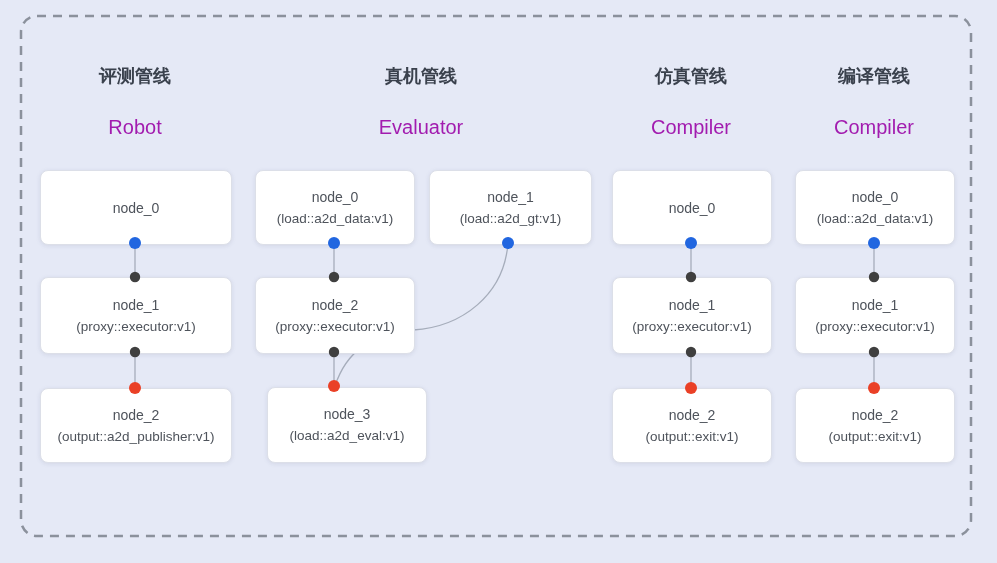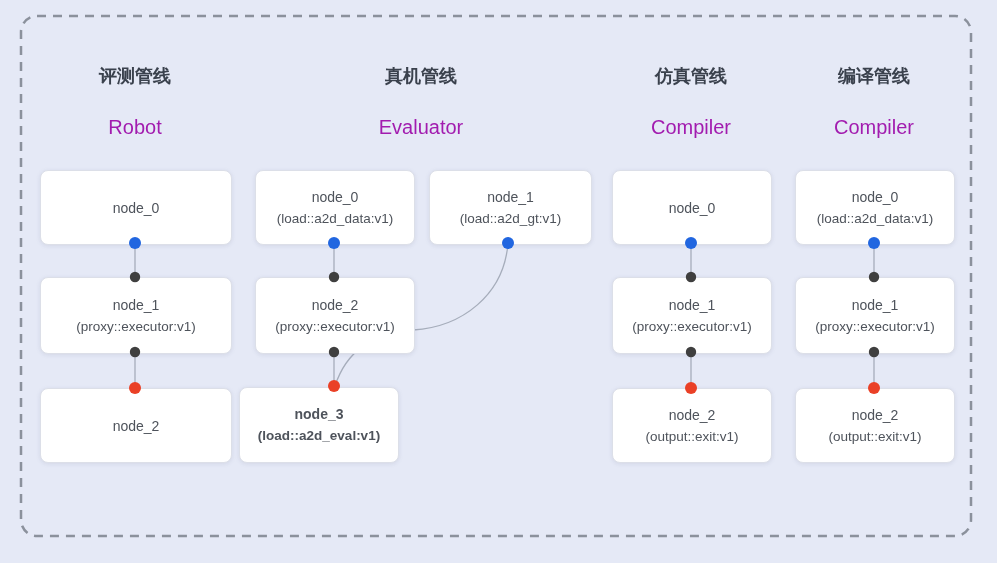--- a/index.html
+++ b/index.html
@@ -51,36 +51,37 @@
       <div class="psub" style="left: 135px;">Robot</div>
       <div class="node" style="left: 40px; top: 170px; width: 190px; height: 73px;">
         <div class="nm">node_0</div>
       </div>
       <div class="node" style="left: 40px; top: 277px; width: 190px; height: 75px;">
         <div class="nm">node_1</div>
         <div class="tp">(proxy::executor:v1)</div>
       </div>
       <div class="node" style="left: 40px; top: 388px; width: 190px; height: 73px;">
         <div class="nm">node_2</div>
+        <div class="tp">(output::a2d_publisher:v1)</div>
       </div>
       <div class="ptitle" style="left: 421px;">真机管线</div>
       <div class="psub" style="left: 421px;">Evaluator</div>
       <div class="node" style="left: 255px; top: 170px; width: 158px; height: 73px;">
         <div class="nm">node_0</div>
         <div class="tp">(load::a2d_data:v1)</div>
       </div>
       <div class="node" style="left: 429px; top: 170px; width: 161px; height: 73px;">
         <div class="nm">node_1</div>
         <div class="tp">(load::a2d_gt:v1)</div>
       </div>
       <div class="node" style="left: 255px; top: 277px; width: 158px; height: 75px;">
         <div class="nm">node_2</div>
         <div class="tp">(proxy::executor:v1)</div>
       </div>
-      <div class="node" style="left: 239px; top: 387px; width: 158px; height: 74px; font-weight: bold;">
+      <div class="node" style="left: 267px; top: 387px; width: 158px; height: 74px;">
         <div class="nm">node_3</div>
         <div class="tp">(load::a2d_eval:v1)</div>
       </div>
       <div class="ptitle" style="left: 691px;">仿真管线</div>
       <div class="psub" style="left: 691px;">Compiler</div>
       <div class="node" style="left: 612px; top: 170px; width: 158px; height: 73px;">
         <div class="nm">node_0</div>
       </div>
       <div class="node" style="left: 612px; top: 277px; width: 158px; height: 75px;">
         <div class="nm">node_1</div>

